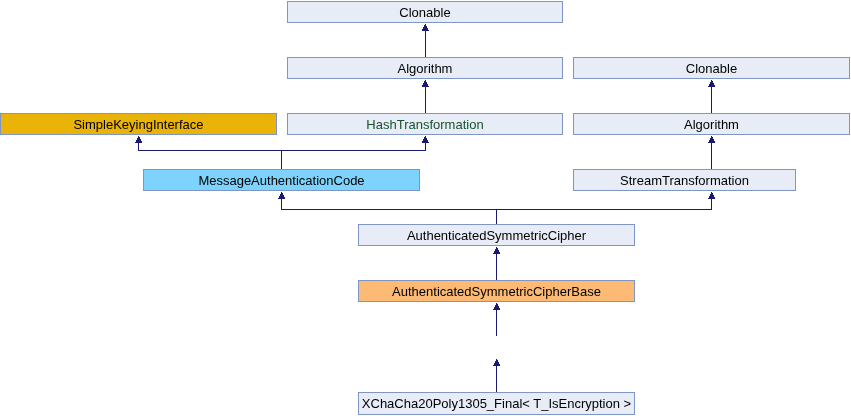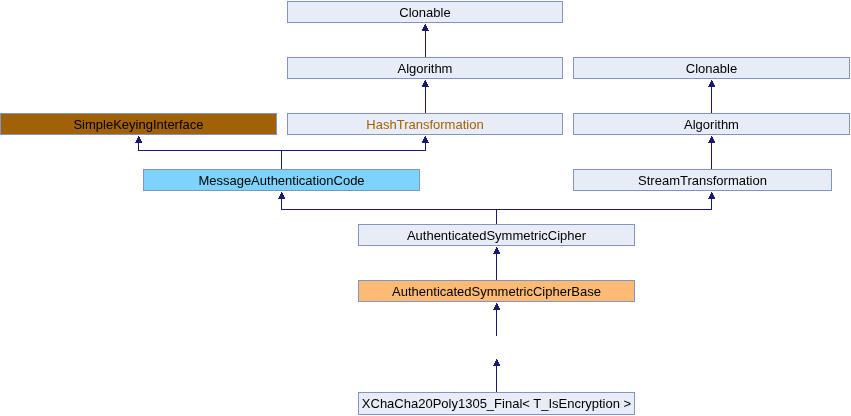--- a/index.html
+++ b/index.html
@@ -84,21 +84,21 @@
         <polygon points="496.5,302.5 493,309.5 500,309.5" fill="#191970"></polygon>
       </g>
       <g>
         <line x1="496.5" y1="364" x2="496.5" y2="392" stroke="#191970" stroke-width="1"></line>
         <polygon points="496.5,358.5 493,365.5 500,365.5" fill="#191970"></polygon>
       </g>
     </svg>
 <div class="class-node" style="left: 287px; top: 1px; width: 276px; height: 22px; background: rgb(232, 236, 246); border: 1px solid rgb(127, 149, 196); color: rgb(0, 0, 0);">Clonable</div>
     <div class="class-node" style="left: 287px; top: 57px; width: 276px; height: 22px; background: rgb(232, 236, 246); border: 1px solid rgb(127, 149, 196); color: rgb(0, 0, 0);">Algorithm</div>
     <div class="class-node" style="left: 573px; top: 57px; width: 277px; height: 22px; background: rgb(232, 236, 246); border: 1px solid rgb(127, 149, 196); color: rgb(0, 0, 0);">Clonable</div>
-    <div class="class-node" style="left: 0px; top: 113px; width: 277px; height: 22px; background: #a16207; border: 1px solid rgb(127, 149, 196); color: rgb(0, 0, 0);">SimpleKeyingInterface</div>
-    <div class="class-node" style="left: 287px; top: 113px; width: 276px; height: 22px; background: rgb(232, 236, 246); border: 1px solid rgb(127, 149, 196); color: #a16207;">HashTransformation</div>
+    <div class="class-node" style="left: 0px; top: 113px; width: 277px; height: 22px; background: #eab308; border: 1px solid rgb(127, 149, 196); color: rgb(0, 0, 0);">SimpleKeyingInterface</div>
+    <div class="class-node" style="left: 287px; top: 113px; width: 276px; height: 22px; background: rgb(232, 236, 246); border: 1px solid rgb(127, 149, 196); color: #14532d;">HashTransformation</div>
     <div class="class-node" style="left: 573px; top: 113px; width: 277px; height: 22px; background: rgb(232, 236, 246); border: 1px solid rgb(127, 149, 196); color: rgb(0, 0, 0);">Algorithm</div>
     <div class="class-node" style="left: 143px; top: 169px; width: 277px; height: 22px; background: #7dd3fc; border: 1px solid rgb(127, 149, 196); color: rgb(0, 0, 0);">MessageAuthenticationCode</div>
-    <div class="class-node" style="left: 573px; top: 169px; width: 259px; height: 22px; background: rgb(232, 236, 246); border: 1px solid rgb(127, 149, 196); color: rgb(0, 0, 0);">StreamTransformation</div>
+    <div class="class-node" style="left: 573px; top: 169px; width: 223px; height: 22px; background: rgb(232, 236, 246); border: 1px solid rgb(127, 149, 196); color: rgb(0, 0, 0);">StreamTransformation</div>
     <div class="class-node" style="left: 358px; top: 224px; width: 277px; height: 22px; background: rgb(232, 236, 246); border: 1px solid rgb(127, 149, 196); color: rgb(0, 0, 0);">AuthenticatedSymmetricCipher</div>
     <div class="class-node" style="left: 358px; top: 280px; width: 277px; height: 22px; background: #fdba74; border: 1px solid rgb(127, 149, 196); color: rgb(0, 0, 0);">AuthenticatedSymmetricCipherBase</div>
     <div class="class-node" style="left: 358px; top: 392px; width: 277px; height: 23px; background: rgb(232, 236, 246); border: 1px solid rgb(127, 149, 196); color: rgb(0, 0, 0); text-align: right;">XChaCha20Poly1305_Final&lt; T_IsEncryption &gt;</div>
   </div>
 
 </body></html>

